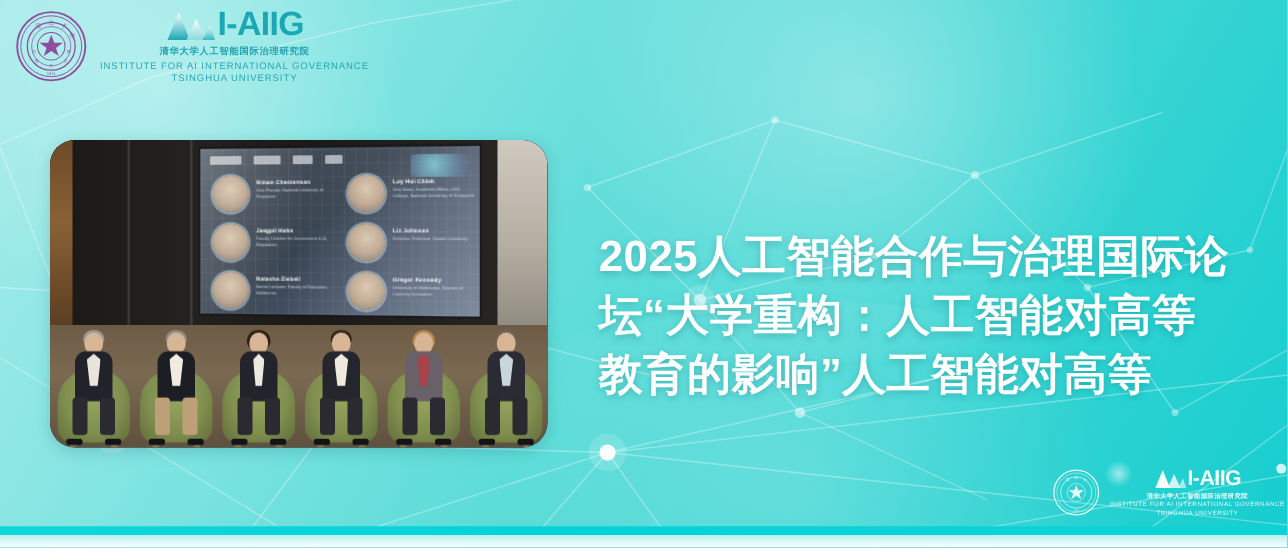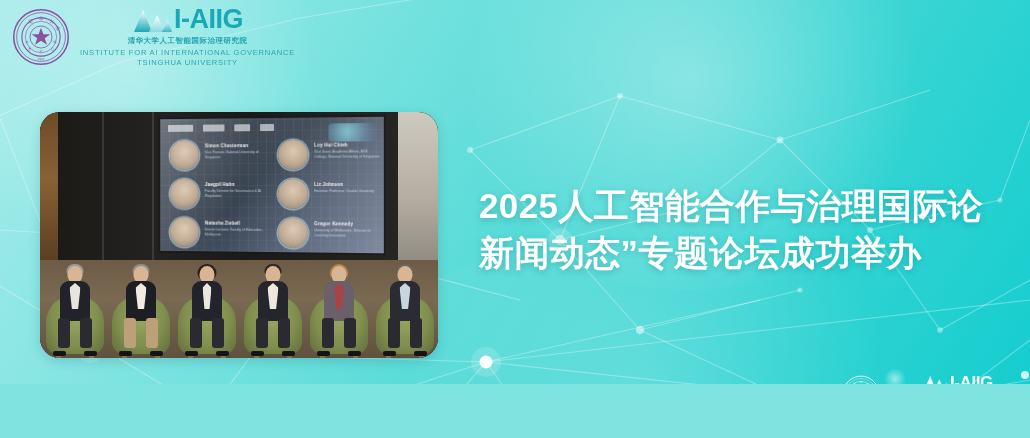--- a/index.html
+++ b/index.html
@@ -5,21 +5,21 @@
   * { margin:0; padding:0; box-sizing:border-box; }
   html,body { width:1030px; height:438px; overflow:hidden; }
   body {
     font-family:"Liberation Sans", sans-serif;
     background:#7fe3e0;
   }
 
   
   .banner {
     position:relative;
-    width:1030px; height:384px;
+    width:1030px; height:438px;
     overflow:hidden;
     background:linear-gradient(120deg,#a8ecea 0%,#7fe4e1 26%,#4ed9d6 58%,#2fd3d2 80%,#16cdcf 100%);
   }
 
   
   .glow-a, .glow-b, .glow-c {
     position:absolute; border-radius:50%; pointer-events:none;
   }
   .glow-a { width:520px; height:420px; left:430px; top:-130px;
             background:radial-gradient(circle,rgba(255,255,255,.34) 0%,rgba(255,255,255,0) 68%); }
@@ -442,21 +442,22 @@
           <div class="shoe" style="left:1px"></div>
             <div class="shoe" style="right:1px"></div>
         </div>
       </div>
     </div>
   </div>
 
 
   <div class="headline">
     <div>2025人工智能合作与治理国际论</div>
-    <div>新闻动态”专题论坛成功举办</div>
+    <div>坛“大学重构：人工智能对高等</div>
+    <div>教育的影响”人工智能对高等</div>
   </div>
 
   <div class="bot-dot"></div>
   <div class="bot-logo">
     <svg class="seal-w" viewBox="0 0 100 100">
       <circle cx="50" cy="50" r="47" fill="none" stroke="#ffffff" stroke-opacity=".92" stroke-width="2.6"></circle>
       <circle cx="50" cy="50" r="41" fill="none" stroke="#ffffff" stroke-opacity=".75" stroke-width="1.2"></circle>
       <circle cx="50" cy="50" r="33" fill="none" stroke="#ffffff" stroke-opacity=".85" stroke-width="1.6"></circle>
       <circle cx="50" cy="50" r="19" fill="none" stroke="#ffffff" stroke-opacity=".8" stroke-width="1.3"></circle>
       <polygon points="50,34 54.2,45.2 66,45.2 56.5,52.3 60.3,63.5 50,56.6 39.7,63.5 43.5,52.3 34,45.2 45.8,45.2" fill="#ffffff" fill-opacity=".92"></polygon>

